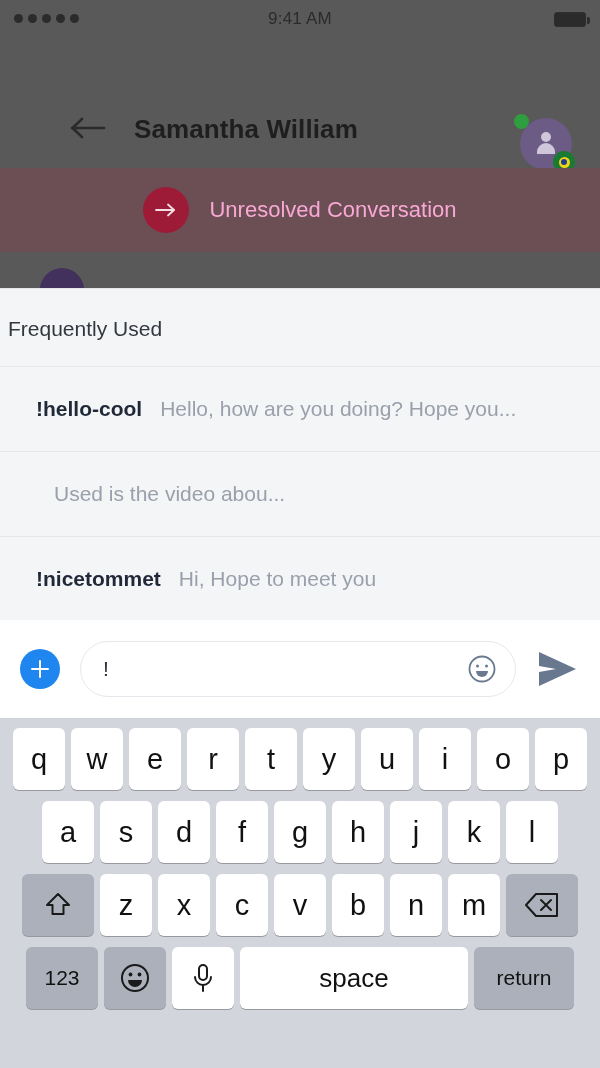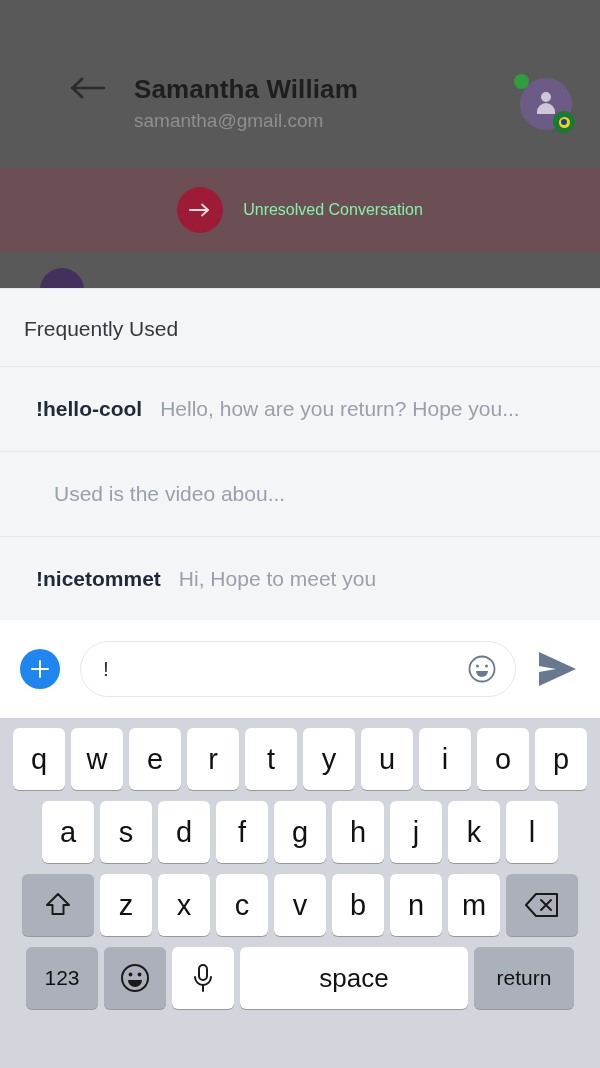--- a/index.html
+++ b/index.html
@@ -81,34 +81,34 @@
   }
 
   .unresolved-banner {
     position: absolute; left: 0; top: 168px; width: 600px; height: 84px;
     background: #6b4f55; display: flex; align-items: center; justify-content: center;
   }
   .unres-icon {
     width: 46px; height: 46px; border-radius: 50%; background: #9e1b38;
     display: flex; align-items: center; justify-content: center; margin-right: 20px;
   }
-  .unres-label { font-size: 16px; color: #86efac; font-weight: 500; }
+  .unres-label { font-size: 22px; color: #f9a8d4; font-weight: 500; }
 
   .peek-avatar {
     position: absolute; left: 40px; top: 268px; width: 44px; height: 44px;
     border-radius: 50%; background: #42315c;
   }
 
   
   .panel {
     position: absolute; left: 0; top: 288px; width: 600px; height: 332px;
     background: #f4f5f7; border-top: 1px solid #e3e5e9;
   }
   .panel-title {
-    position: absolute; left: 24px; top: 28px;
+    position: absolute; left: 8px; top: 28px;
     font-size: 21px; color: #33383f;
   }
   .shortcut-list { position: absolute; left: 0; top: 77px; width: 600px; }
   .shortcut-row {
     position: relative; height: 85px; display: flex; align-items: center;
     padding-left: 36px; border-top: 1px solid #e6e8ec; margin-left: 0;
   }
   .shortcut-row:first-child { border-top: 1px solid #e6e8ec; }
   .sc-key {
     font-size: 21px; font-weight: bold; color: #1f2937; white-space: nowrap;
@@ -166,30 +166,40 @@
   .key.mic { width: 62px; }
   .row2-pad { padding: 0 24px; }
 </style>
 </head>
 <body>
 
 <div id="app">
 
   <div class="chat-backdrop">
 
+    <div class="statusbar">
+      <div class="sb-dots">
+        <i></i>
+          <i></i>
+          <i></i>
+          <i></i>
+          <i></i>
+      </div>
+      <div class="sb-time">9:41 AM</div>
+      <div class="sb-batt"></div>
+    </div>
 
     <div class="chat-header">
       <div class="back-arrow">
         <svg width="38" height="24" viewBox="0 0 38 24">
           <path d="M2 12 H34" stroke="#2a2a2a" stroke-width="2.6" stroke-linecap="round" fill="none"></path>
           <path d="M12 3 L2.5 12 L12 21" stroke="#2a2a2a" stroke-width="2.6" stroke-linecap="round" stroke-linejoin="round" fill="none"></path>
         </svg>
       </div>
       <div class="contact-name">Samantha William</div>
-      <div class="contact-mail">samantha@gmail.com</div>
 
       <div class="avatar-wrap">
         <div class="avatar-circle">
           <div class="avatar-person">
             <span class="head"></span>
               <span class="body"></span>
           </div>
         </div>
         <div class="badge-online"></div>
         <div class="badge-flag">
@@ -212,21 +222,21 @@
 
     <div class="peek-avatar"></div>
   </div>
 
   <div class="panel">
     <div class="panel-title">Frequently Used</div>
 
     <div class="shortcut-list">
       <div class="shortcut-row">
         <span class="sc-key">!hello-cool</span>
-        <span class="sc-preview">Hello, how are you return? Hope you...</span>
+        <span class="sc-preview">Hello, how are you doing? Hope you...</span>
       </div>
       <div class="shortcut-row">
         <span class="sc-preview">Used is the video abou...</span>
       </div>
       <div class="shortcut-row">
         <span class="sc-key">!nicetommet</span>
         <span class="sc-preview">Hi, Hope to meet you</span>
       </div>
     </div>
   </div>

